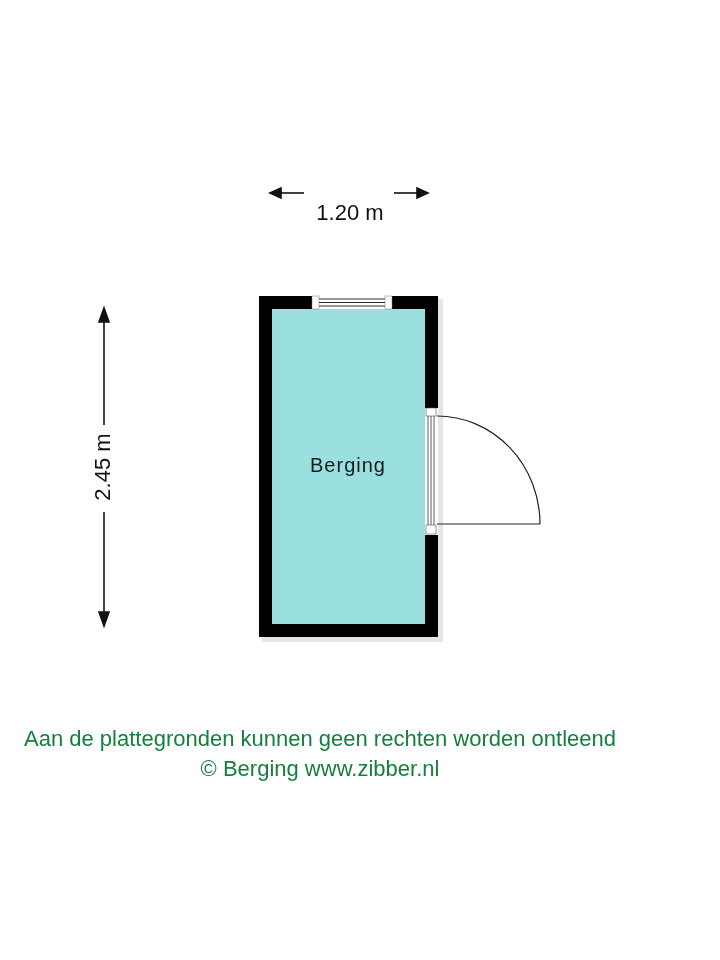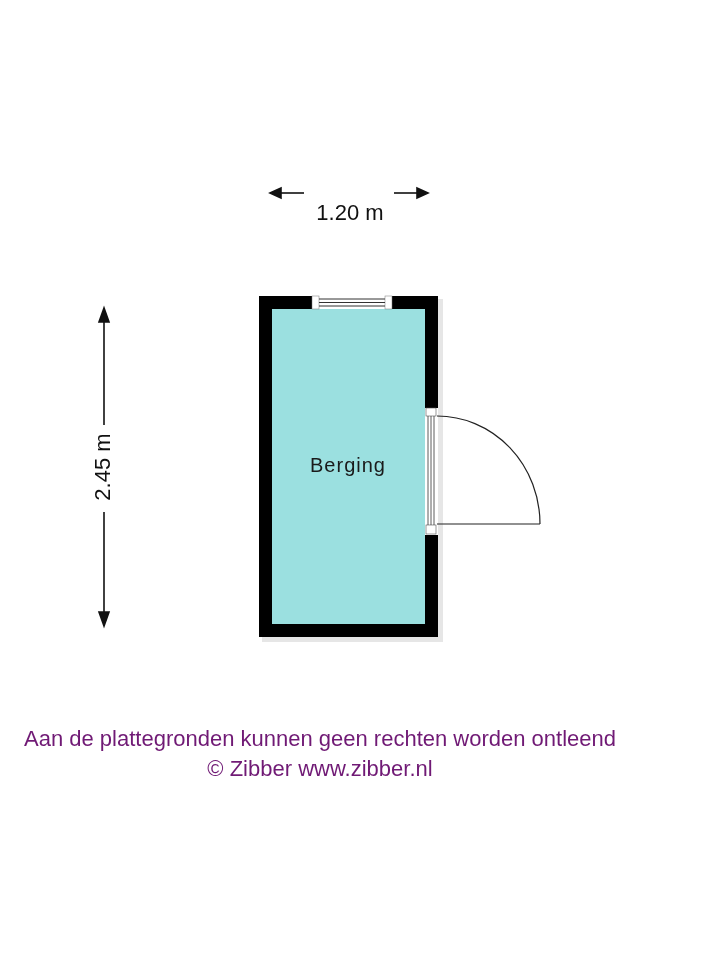--- a/index.html
+++ b/index.html
@@ -3,21 +3,21 @@
 <meta charset="utf-8">
 <style>
   html,body{margin:0;padding:0;background:#ffffff;}
   body{width:720px;height:960px;position:relative;overflow:hidden;font-family:"Liberation Sans",sans-serif;color:#111;}
   .dim-h{position:absolute;left:270px;top:178px;width:160px;height:30px;}
   .dim-h .label{position:absolute;left:40px;width:80px;top:0;text-align:center;font-size:22px;line-height:30px;margin-top:20px;}
   .dim-v{position:absolute;left:88px;top:306px;width:30px;height:322px;}
   .dim-v .label{position:absolute;left:-40px;top:146px;width:110px;height:30px;text-align:center;font-size:22px;line-height:30px;transform:rotate(-90deg);}
   svg{position:absolute;left:0;top:0;}
   .room-label{position:absolute;left:288px;top:454px;width:120px;text-align:center;font-size:20px;letter-spacing:1px;color:#1a1a1a;}
-  .footer{position:absolute;left:0;width:640px;text-align:center;font-size:22px;line-height:30px;color:#701a75;}
+  .footer{position:absolute;left:0;width:640px;text-align:center;font-size:22px;line-height:30px;color:#15803d;}
 </style>
 </head>
 <body>
 
 <svg width="720" height="960">
 
   <g stroke="#111" stroke-width="1.6" fill="#111">
     <line x1="278" y1="193" x2="304" y2="193"></line>
     <polygon points="270,193 281,188 281,198"></polygon>
     <line x1="394" y1="193" x2="420" y2="193"></line>
@@ -61,13 +61,13 @@
 <div class="dim-h">
   <div class="label">1.20 m</div>
 </div>
 <div class="dim-v">
   <div class="label">2.45 m</div>
 </div>
 
 <div class="room-label">Berging</div>
 
 <div class="footer" style="top:724px">Aan de plattegronden kunnen geen rechten worden ontleend</div>
-<div class="footer" style="top:754px">© Zibber www.zibber.nl</div>
+<div class="footer" style="top:754px">© Berging www.zibber.nl</div>
 
 </body></html>

